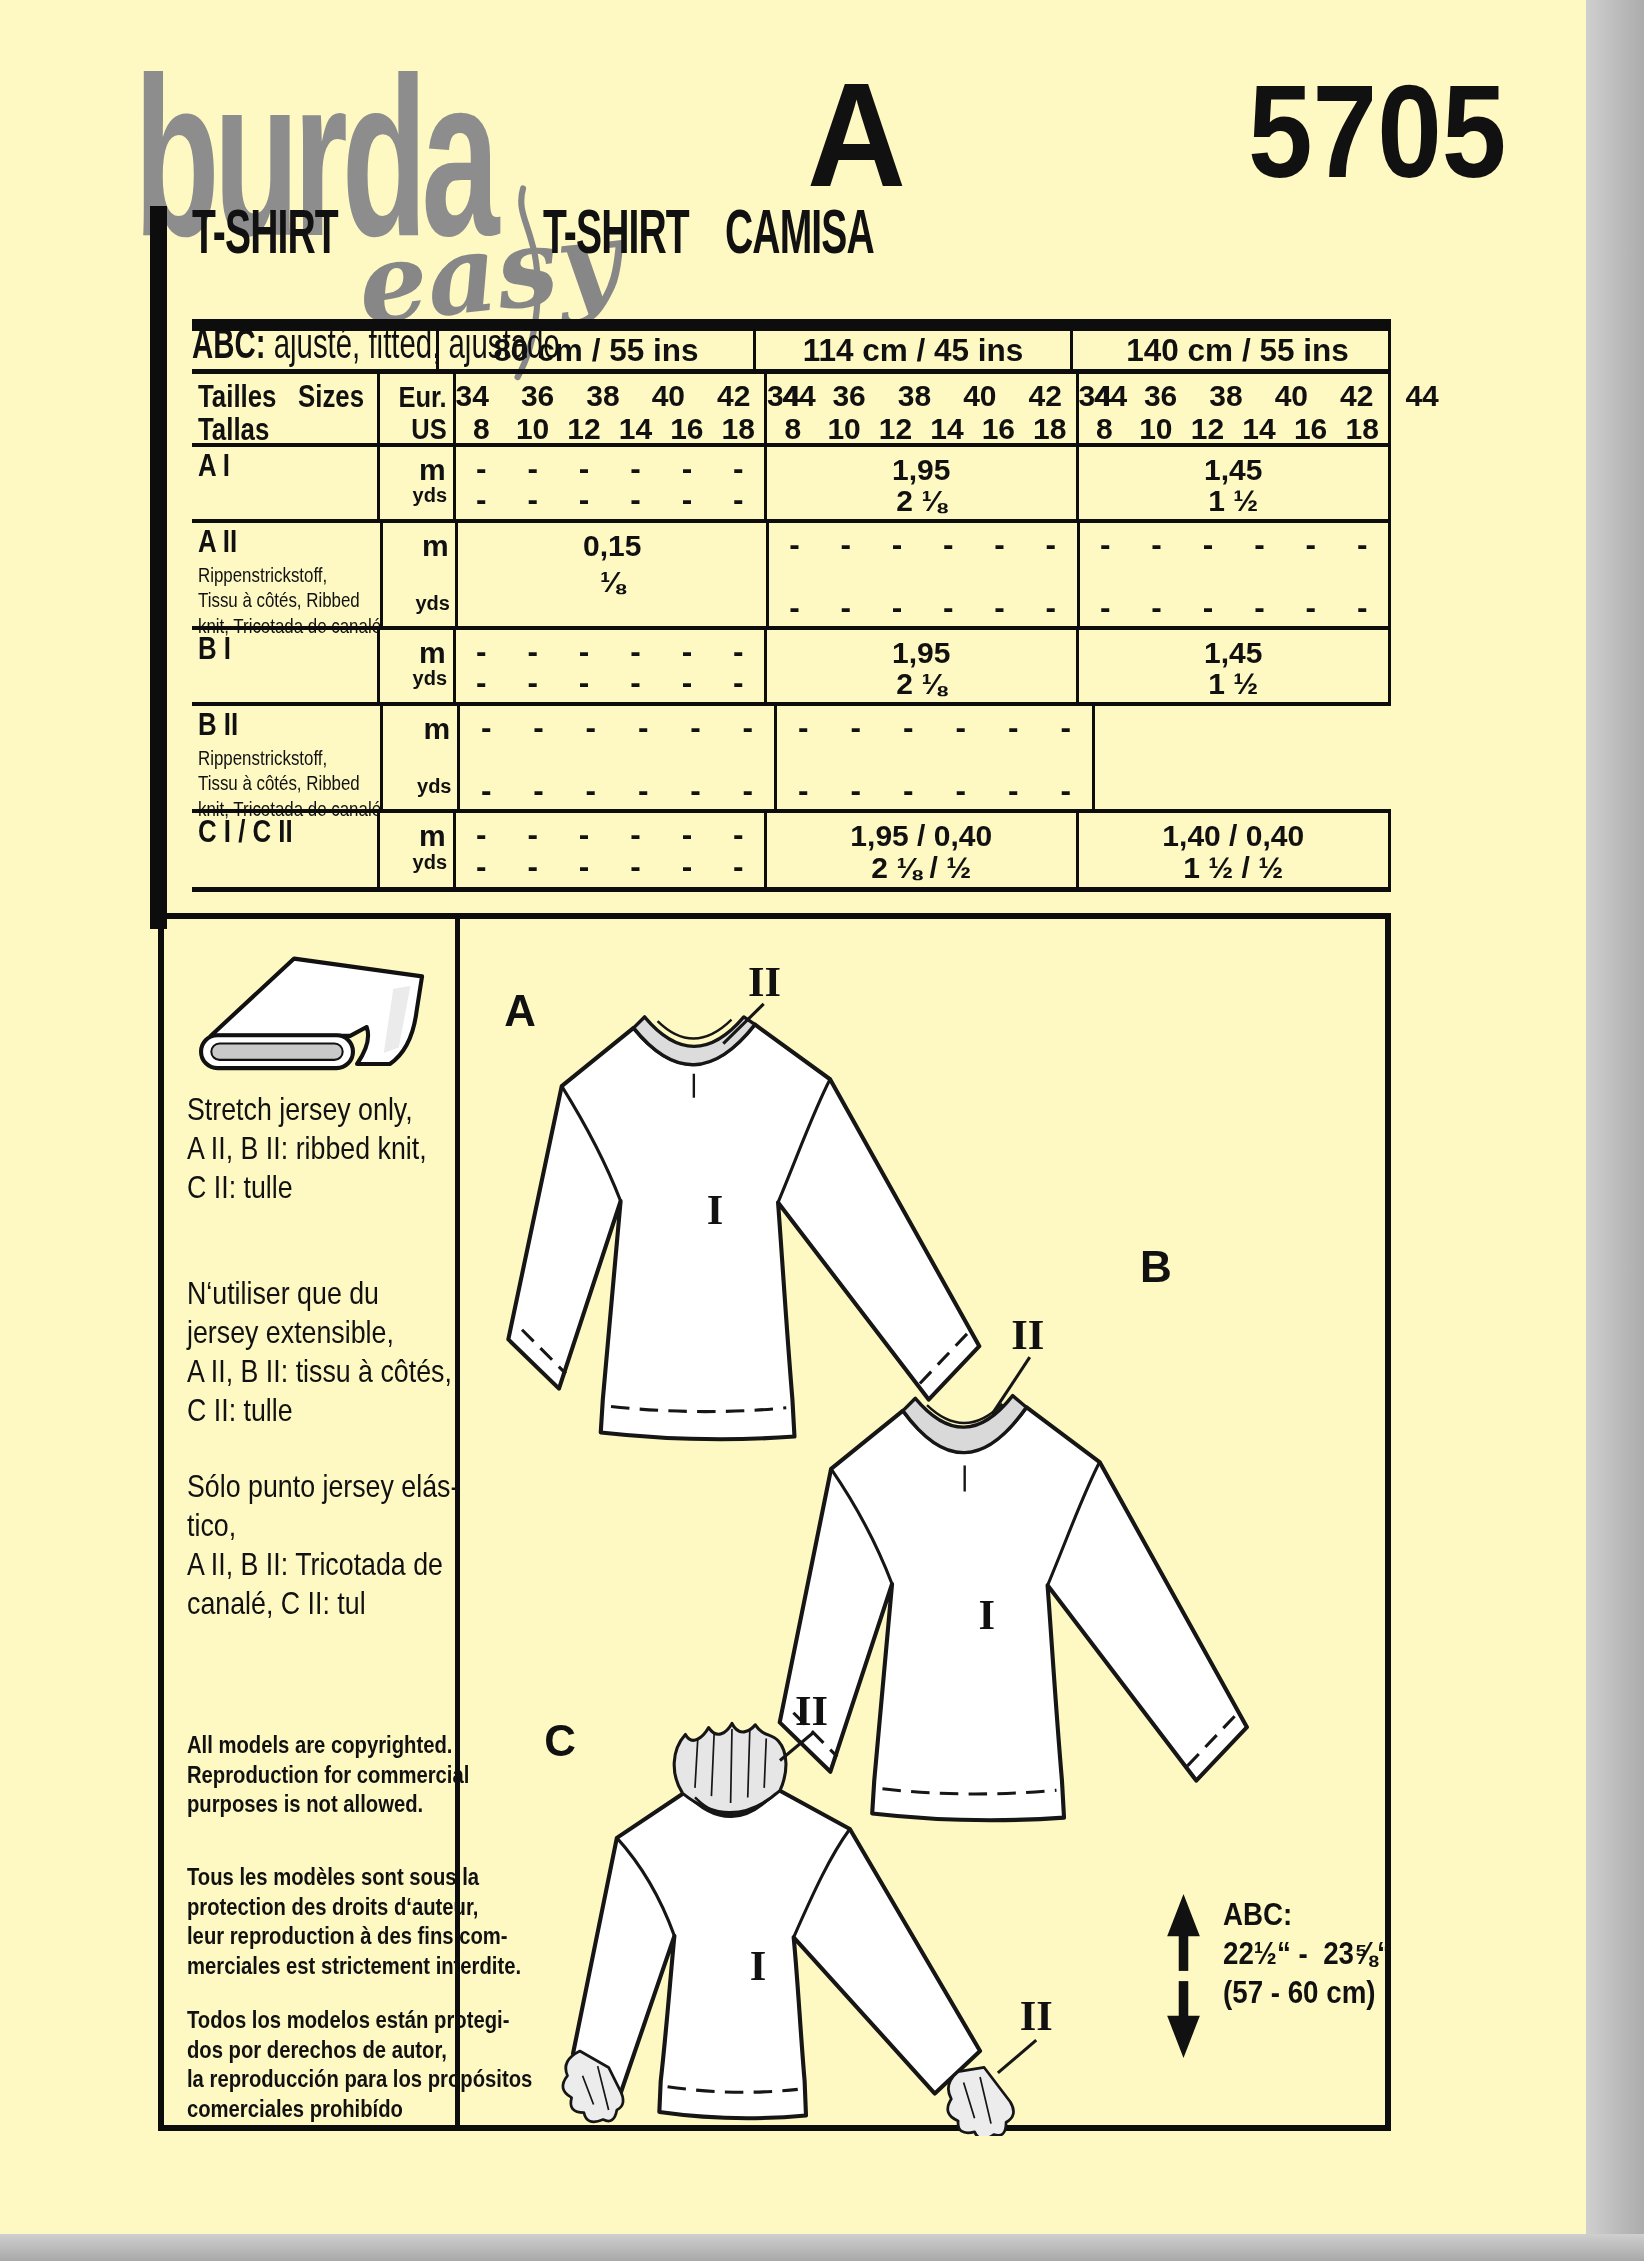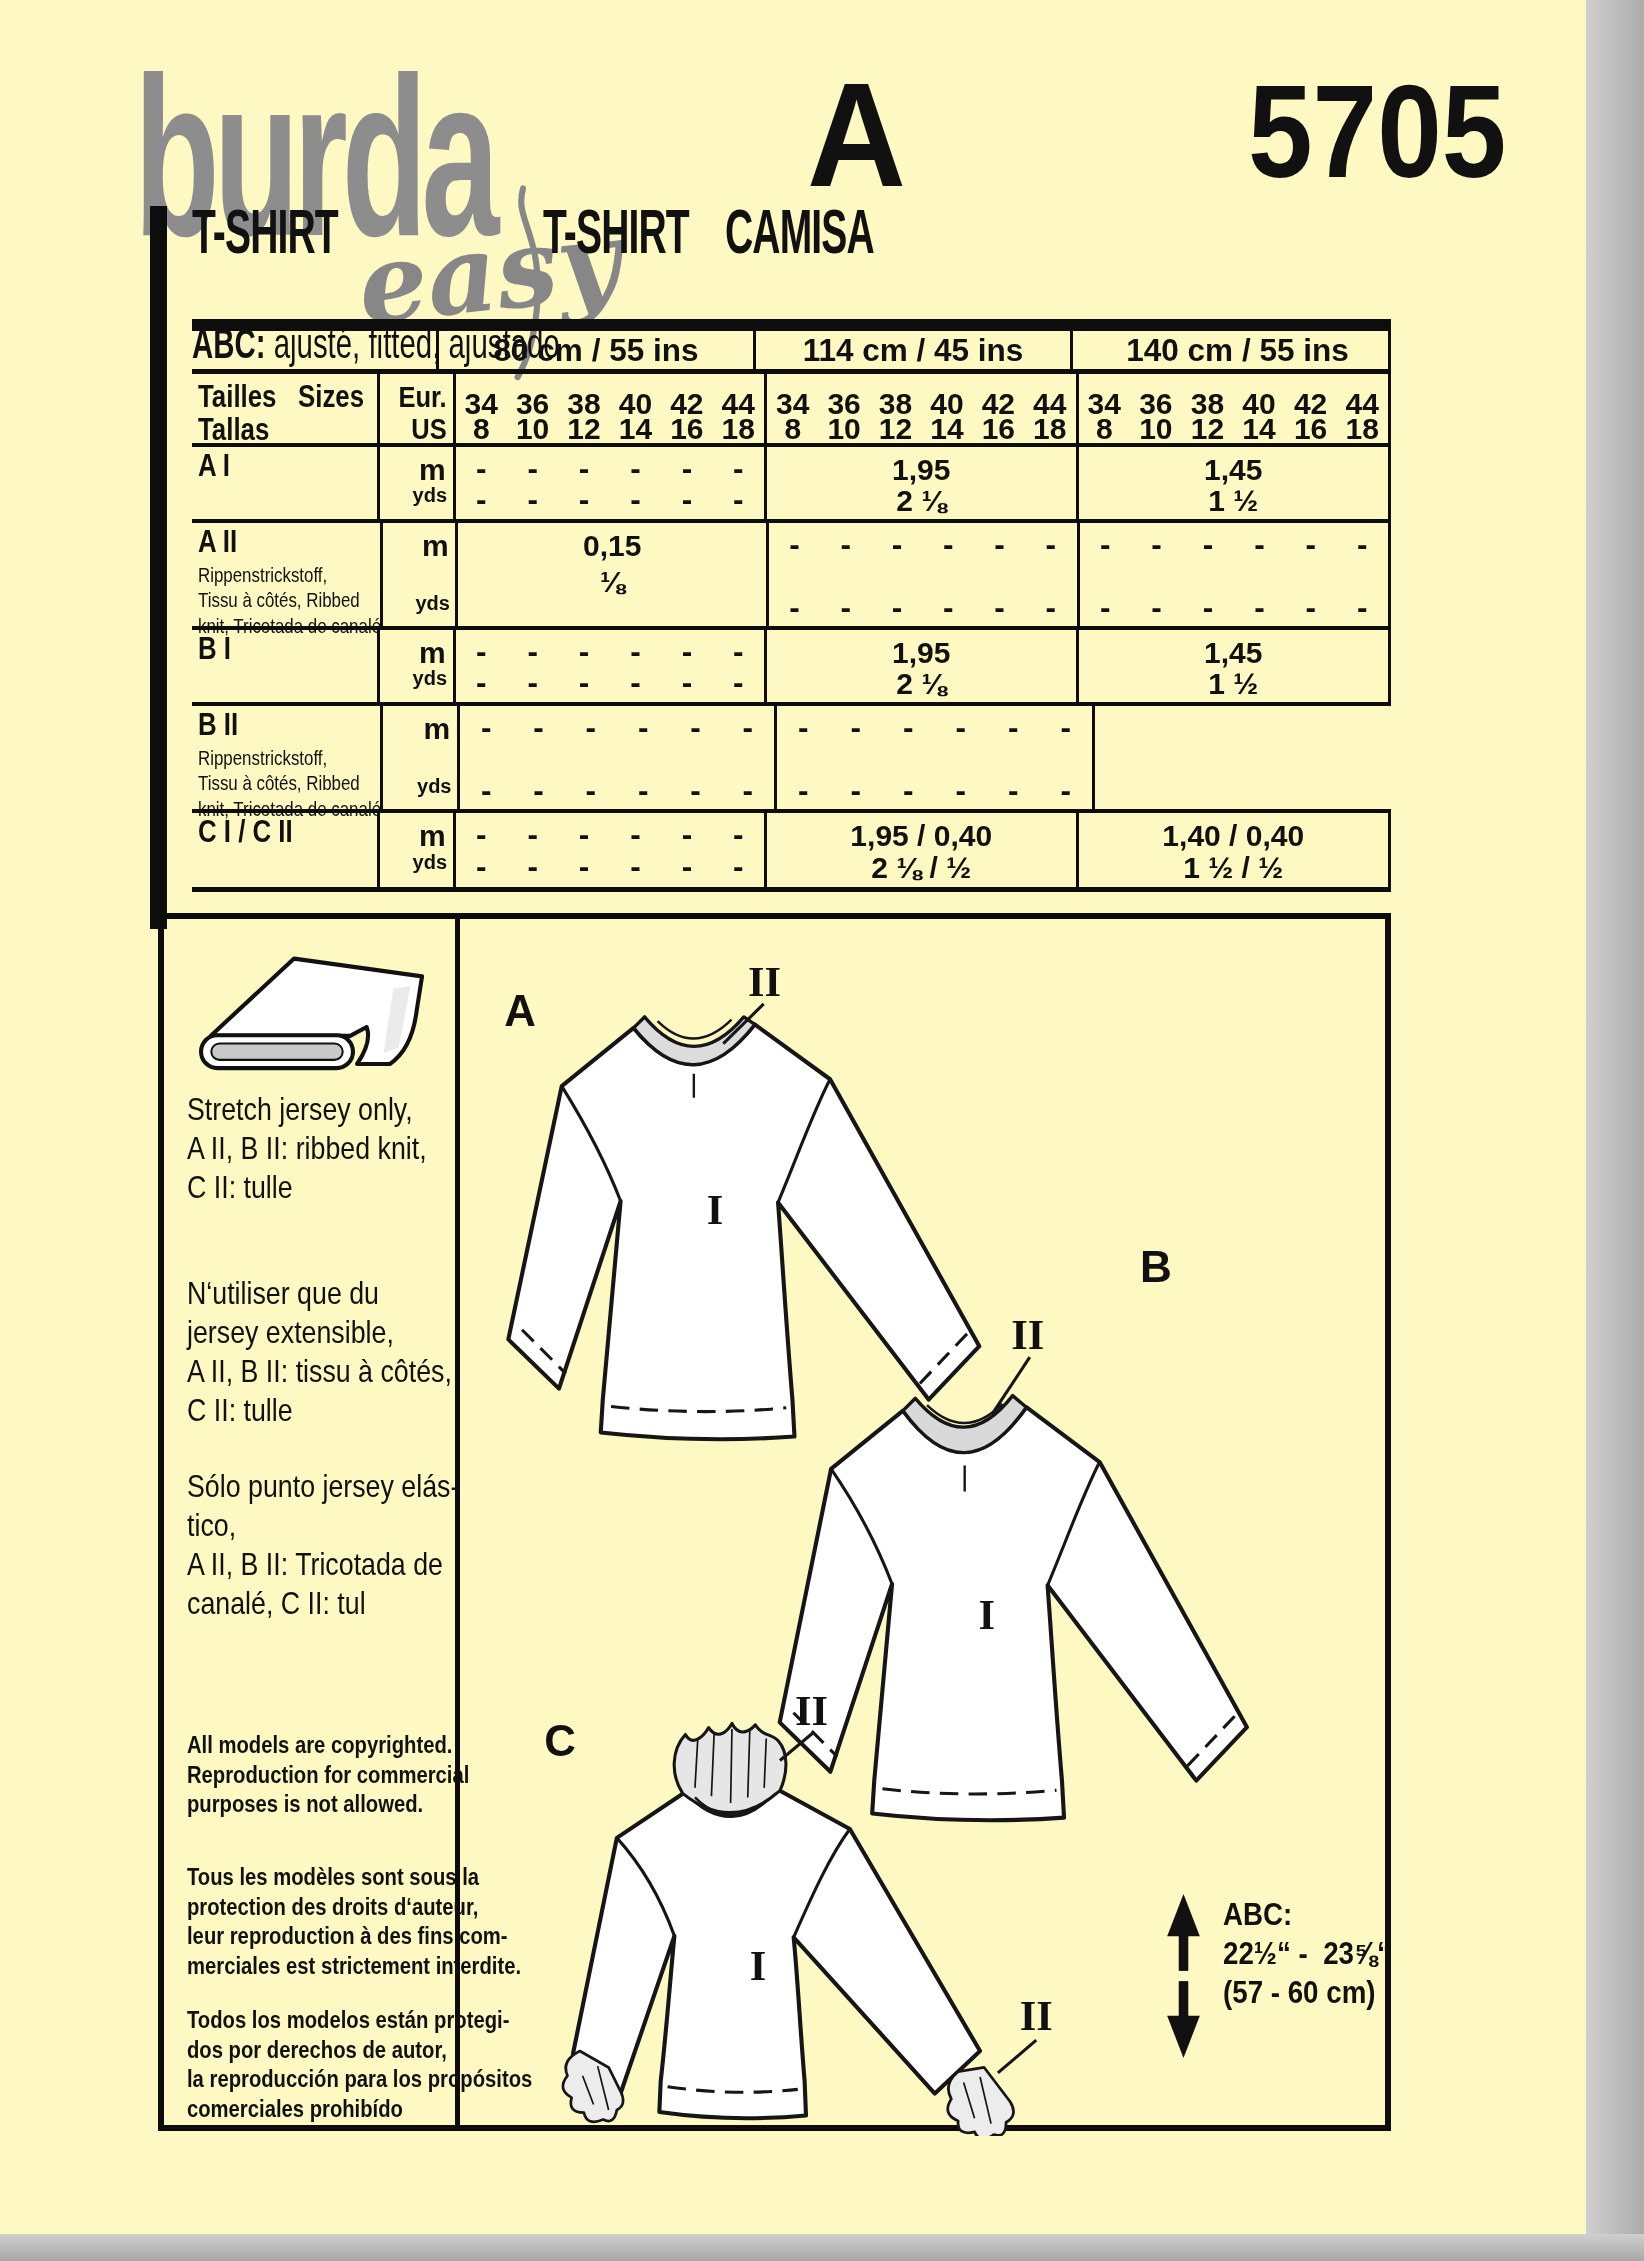--- a/index.html
+++ b/index.html
@@ -40,21 +40,21 @@
   .tl{width:188px;box-sizing:border-box;position:relative;padding-left:5.5px;}
   .tu{width:80px;box-sizing:border-box;border-left:3.4px solid #0d0d0d;border-right:3.4px solid #0d0d0d;position:relative;}
   .tg{width:317px;box-sizing:border-box;border-right:3.4px solid #0d0d0d;position:relative;}
   .tg:last-child{width:318px;}
   .sl1,.sl2{position:absolute;left:5.5px;font-size:31.5px;font-weight:bold;white-space:pre;}
   .sl1{top:4.1px;} .sl2{top:37px;}
   .ur1,.ur2{position:absolute;right:5.5px;font-size:30px;font-weight:bold;transform:scaleX(0.85);transform-origin:100% 50%;}
   .ur1{top:5.5px;} .ur2{top:38px;}
   .numgrid{position:absolute;left:0;width:100%;display:grid;grid-template-columns:repeat(6,1fr);}
   .numgrid span{text-align:center;font-size:30px;font-weight:bold;}
-  .ng1{top:13px;} .ng2{top:38px;}
+  .ng1{top:5px;gap:32px;} .ng2{top:38px;}
   .trow{display:flex;position:relative;border-top:4.8px solid #0d0d0d;}
   .h105{height:72px;} .h150{height:103px;} .h108{height:74px;}
   .tlabel{font-size:31.5px;font-weight:bold;margin-top:4.1px;}
   .sub{font-size:20.6px;line-height:23px;font-weight:normal;margin-top:2.7px;}
   .um{position:absolute;top:5.5px;right:6.9px;font-size:30px;font-weight:bold;}
   .uy{position:absolute;right:5.5px;font-size:20px;font-weight:bold;}
   .h105 .uy{top:37px;} .h108 .uy{top:38px;} .h150 .uy{top:69px;}
   .vm,.vy{position:absolute;left:0;width:100%;text-align:center;font-size:30px;font-weight:bold;}
   .vm{top:5.5px;}
   .h105 .vy{top:37px;} .h108 .vy{top:38px;} .h150 .vy{top:42px;}

